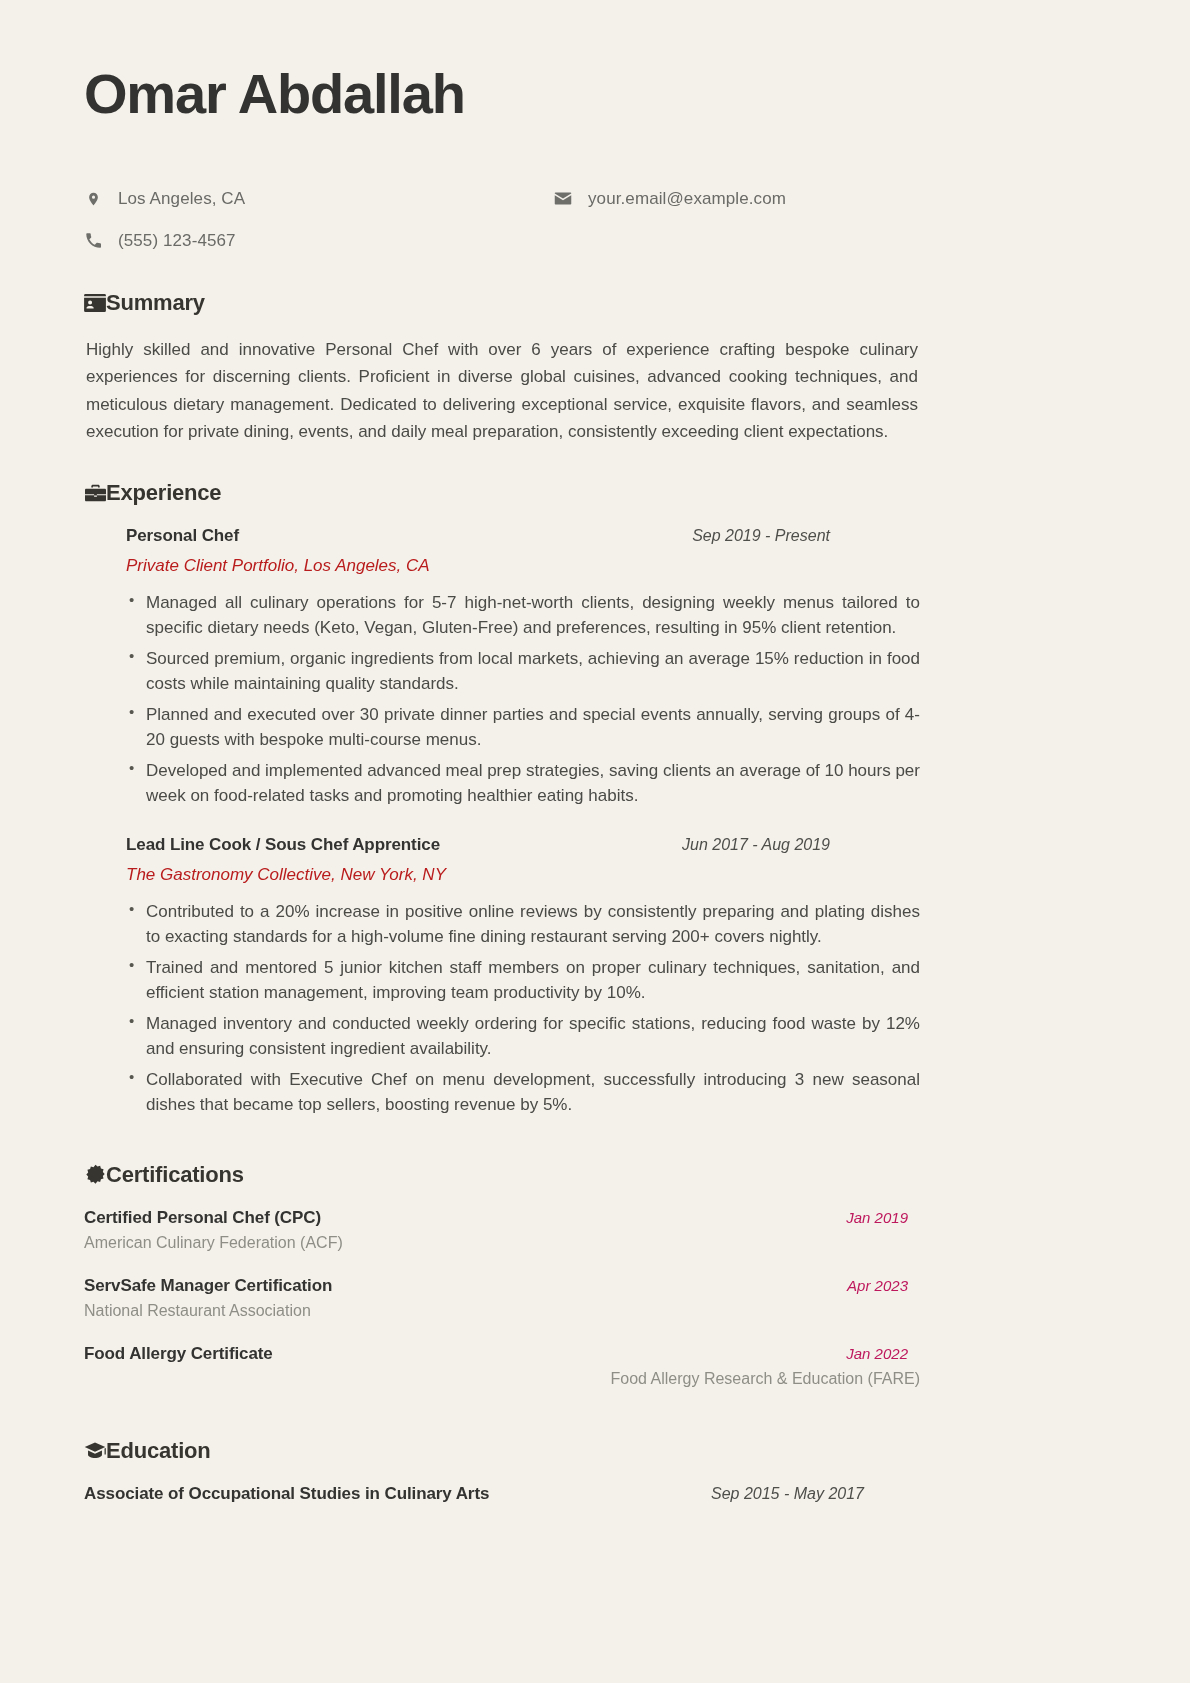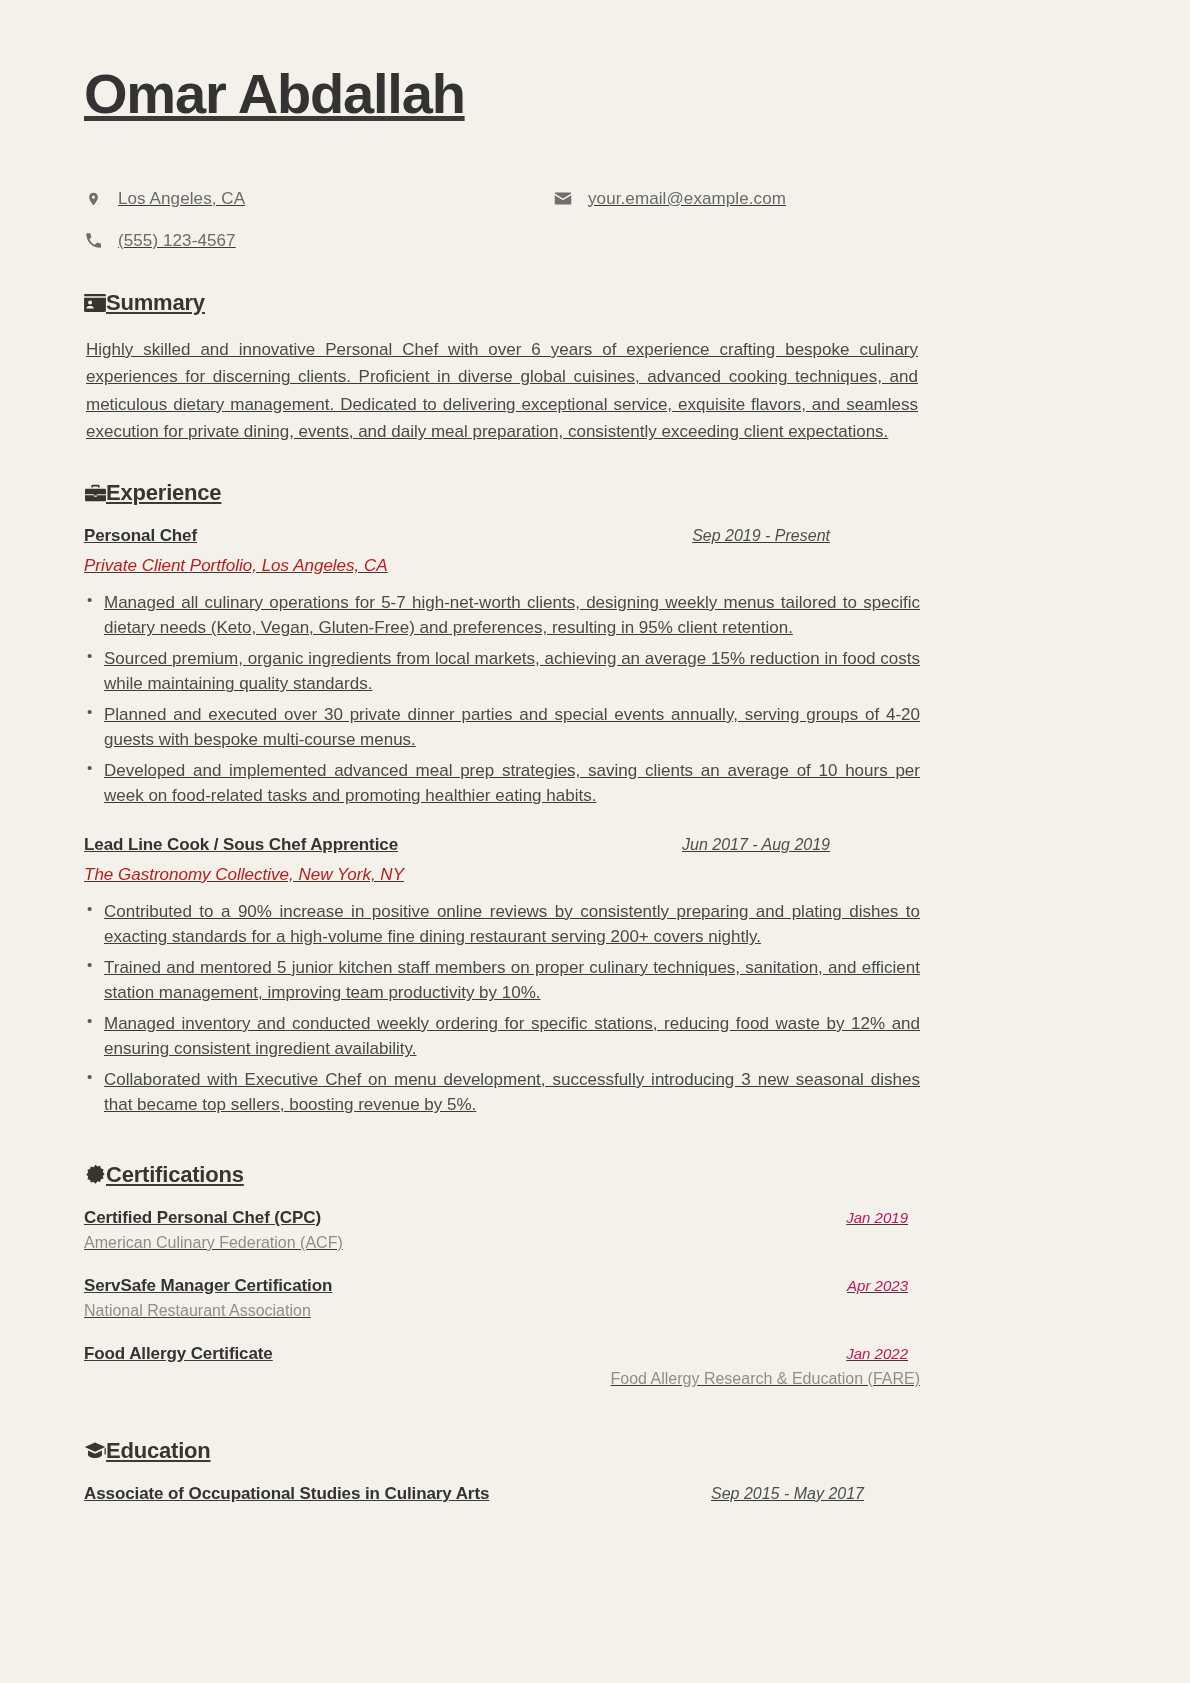--- a/index.html
+++ b/index.html
@@ -14,21 +14,20 @@
     font-family: "Liberation Sans", sans-serif;
     color: #3a3a38;
     -webkit-font-smoothing: antialiased;
   }
   .page {
     width: 1000px;
     min-height: 1683px;
     box-sizing: border-box;
     padding: 62px 80px 40px 84px;
     background: #f4f1ea;
-    text-decoration: underline;
   }
 
   
   .name {
     font-size: 56px;
     font-weight: 700;
     letter-spacing: -1.2px;
     color: #333331;
     margin: 0 0 0 0;
     line-height: 1.14;
@@ -97,21 +96,21 @@
     font-size: 17px;
     line-height: 1.62;
     color: #4a4a47;
     text-align: justify;
     hyphens: auto;
     max-width: 960px;
     margin: 2px;
   }
 
   
-  .job { margin-bottom: 26px; }
+  .job { margin-bottom: 26px; margin-left: 42px; }
   .job:last-child { margin-bottom: 0; }
   .job-head {
     display: flex;
     justify-content: space-between;
     align-items: baseline;
     gap: 20px;
   }
   .job-title {
     font-size: 17px;
     font-weight: 700;
@@ -267,21 +266,21 @@
       </ul>
     </div>
 
     <div class="job">
       <div class="job-head">
         <span class="job-title">Lead Line Cook / Sous Chef Apprentice</span>
         <span class="job-dates">Jun 2017 - Aug 2019</span>
       </div>
       <div class="job-org">The Gastronomy Collective, New York, NY</div>
       <ul class="bullets">
-        <li>Contributed to a 90% increase in positive online reviews by consistently preparing and plating dishes to exacting standards for a high-volume fine dining restaurant serving 200+ covers nightly.</li>
+        <li>Contributed to a 20% increase in positive online reviews by consistently preparing and plating dishes to exacting standards for a high-volume fine dining restaurant serving 200+ covers nightly.</li>
         <li>Trained and mentored 5 junior kitchen staff members on proper culinary techniques, sanitation, and efficient station management, improving team productivity by 10%.</li>
         <li>Managed inventory and conducted weekly ordering for specific stations, reducing food waste by 12% and ensuring consistent ingredient availability.</li>
         <li>Collaborated with Executive Chef on menu development, successfully introducing 3 new seasonal dishes that became top sellers, boosting revenue by 5%.</li>
       </ul>
     </div>
   </div>
 
   <div class="section section-certs">
     <div class="section-head">
       <span class="section-icon">

